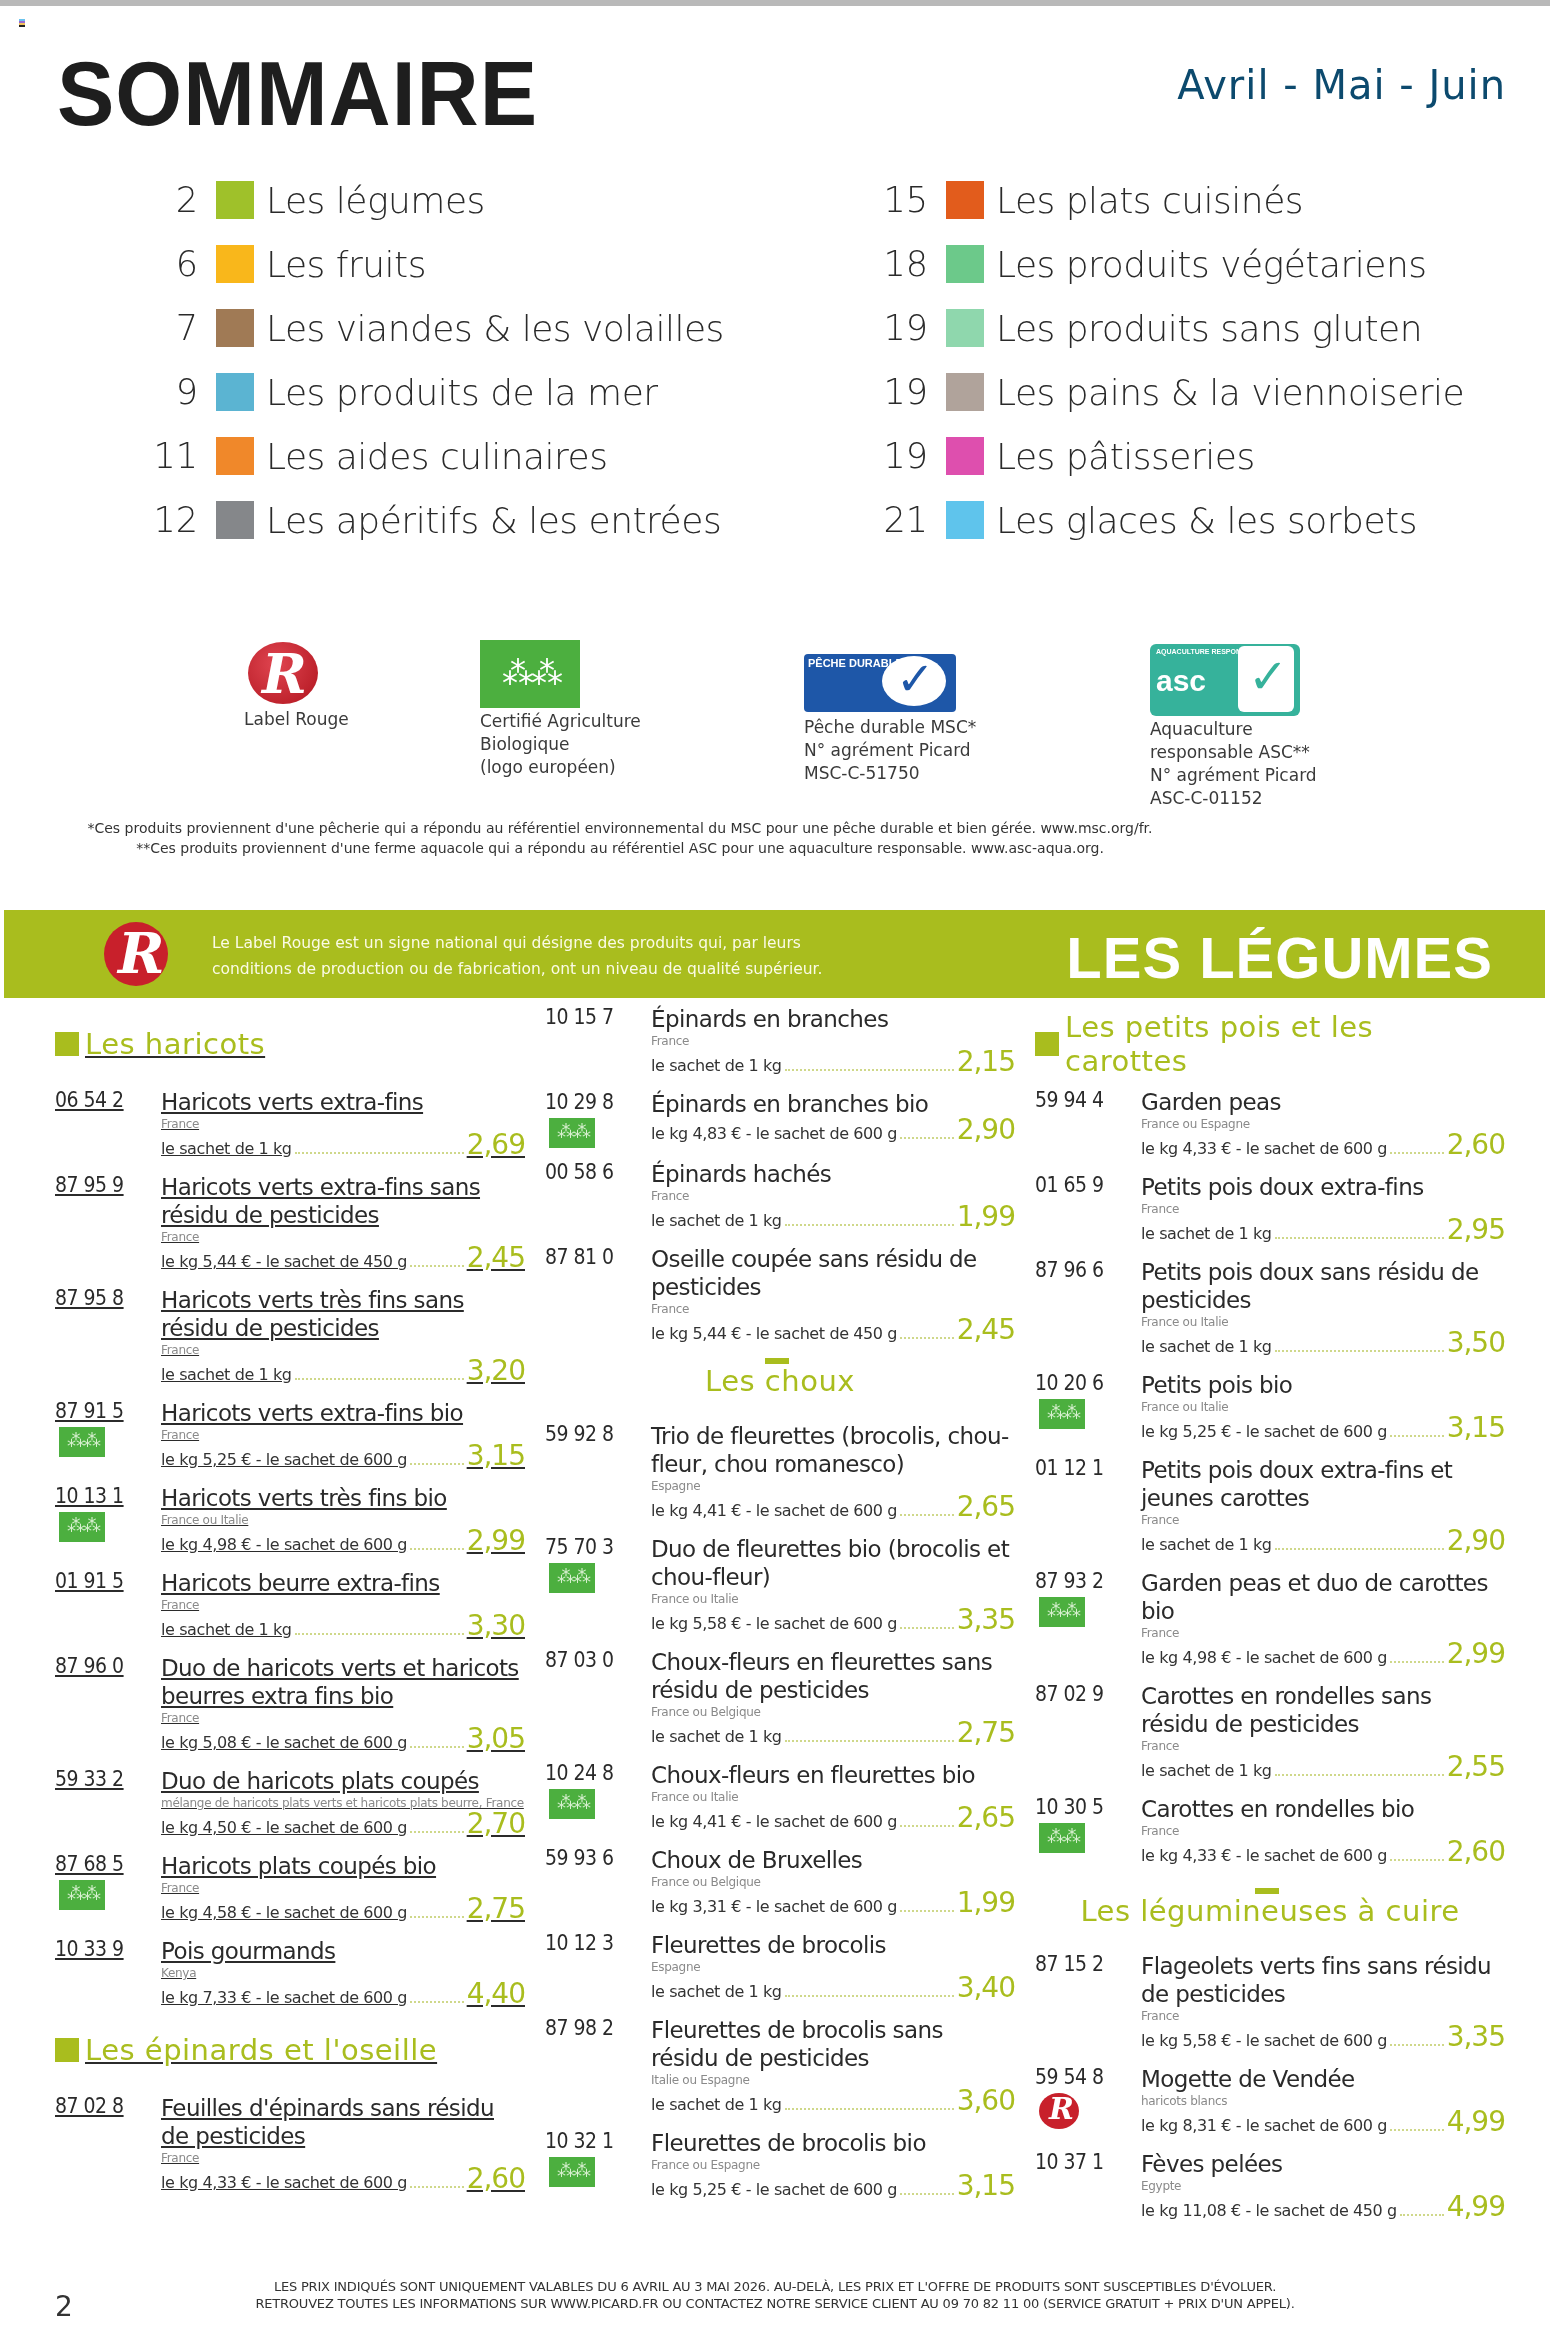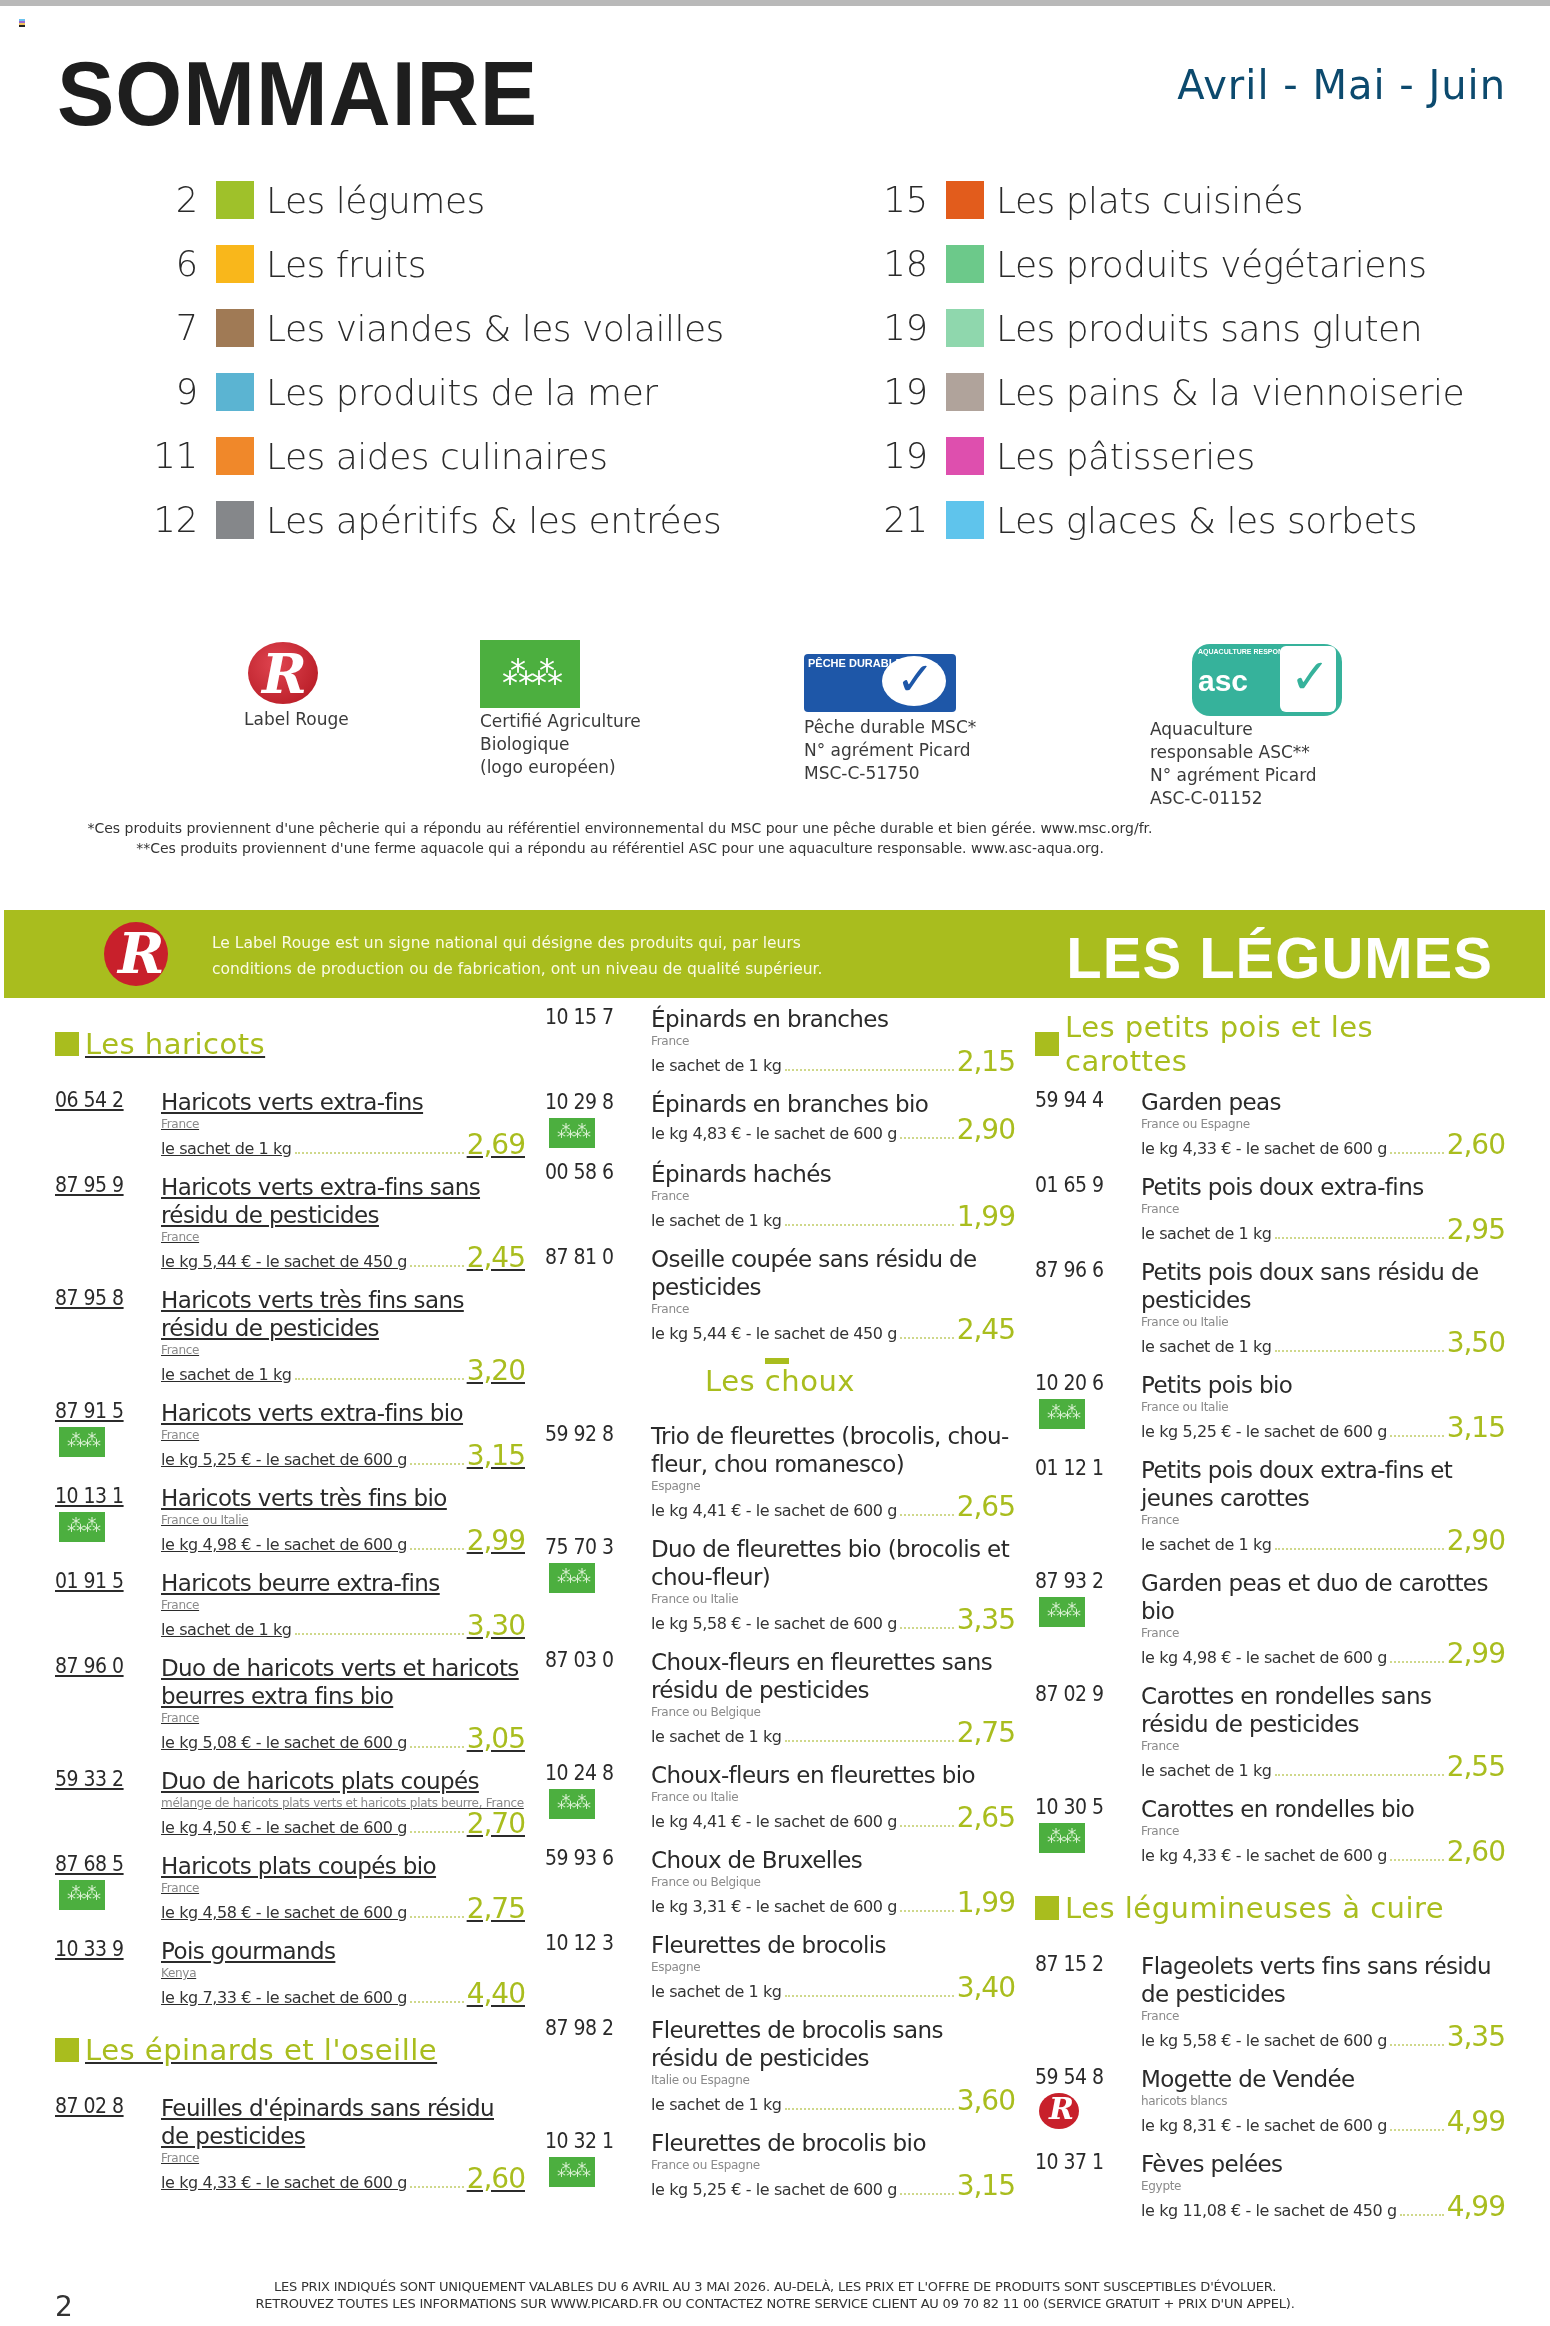--- a/index.html
+++ b/index.html
@@ -30,21 +30,21 @@
   .lr-logo .disc { position: absolute; left: 4px; top: 2px; width: 70px; height: 62px; border-radius: 50%;
     background: radial-gradient(circle at 40% 35%, #e04550, #b0141e); }
   .lr-logo .R { position: absolute; left: 18px; top: 2px; font-size: 54px; font-weight: bold; color: #fff; font-family: "DejaVu Serif", serif; font-style: italic; }
   .eu-logo { width: 100px; height: 68px; background: #4caf3f; position: relative; margin-bottom: 2px; }
   .eu-logo span { position: absolute; left: 22px; top: 14px; color: #fff; font-size: 32px; letter-spacing: -3px; }
   .msc-logo { width: 152px; height: 58px; background: #1e57a8; border-radius: 4px; position: relative; color: #fff; margin-bottom: 4px; }
   .msc-logo .t { position: absolute; left: 4px; top: 4px; font-size: 11px; line-height: 11px; font-weight: bold; }
   .msc-logo .check { position: absolute; right: 10px; top: 2px; width: 64px; height: 50px; border-radius: 50%;
     background: #ffffff; }
   .msc-logo .check span { position: absolute; left: 14px; top: -4px; color: #1e57a8; font-size: 46px; font-weight: bold; }
-  .asc-logo { width: 150px; height: 72px; background: #36b29b; border-radius: 18px; position: relative; color: #fff; margin-bottom: 2px; margin-left: 42px; }
+  .asc-logo { width: 150px; height: 72px; background: #36b29b; border-radius: 6px; position: relative; color: #fff; margin-bottom: 2px; }
   .asc-logo .small { position: absolute; left: 6px; top: 4px; font-size: 7px; line-height: 8px; font-weight: bold; }
   .asc-logo .big { position: absolute; left: 6px; top: 20px; font-size: 30px; font-weight: 900; }
   .asc-logo .chk { position: absolute; right: 6px; top: 2px; width: 56px; height: 66px; border-radius: 6px; background: #fff; }
   .asc-logo .chk span { position: absolute; left: 10px; top: 2px; color: #36b29b; font-size: 48px; font-weight: bold; }
 
   .footnotes { position: absolute; top: 818px; left: 0; width: 1240px; text-align: center; font-size: 14px; color: #333; line-height: 20px; font-family: "DejaVu Sans", sans-serif; }
 
   .banner { position: absolute; left: 4px; top: 910px; width: 1541px; height: 88px; background: #a9bd1e; }
   .banner .lr-badge { position: absolute; left: 100px; top: 12px; width: 64px; height: 68px; }
   .banner .lr-badge .disc { position: absolute; left: 0; top: 0; width: 64px; height: 64px; border-radius: 50%; background: #c8202b; }
@@ -690,21 +690,21 @@
       <div class="body">
         <div class="name">Carottes en rondelles bio</div>
         <div class="origin">France</div>
         <div class="line">
           <span class="unit">le kg 4,33 € - le sachet de 600 g</span>
           <span class="dots"></span>
           <span class="price">2,60</span>
         </div>
       </div>
     </div>
-    <div class="section-head" style="margin-top: 20px;">
+    <div class="section-head" style="margin-top: 20px; flex-direction: column;">
       <span class="sq"></span>
       <span class="txt">Les légumineuses à cuire</span>
     </div>
     <div class="prod">
       <div class="code-wrap">
         <div class="code">87 15 2</div>
       </div>
       <div class="body">
         <div class="name">Flageolets verts fins sans résidu de pesticides</div>
         <div class="origin">France</div>

